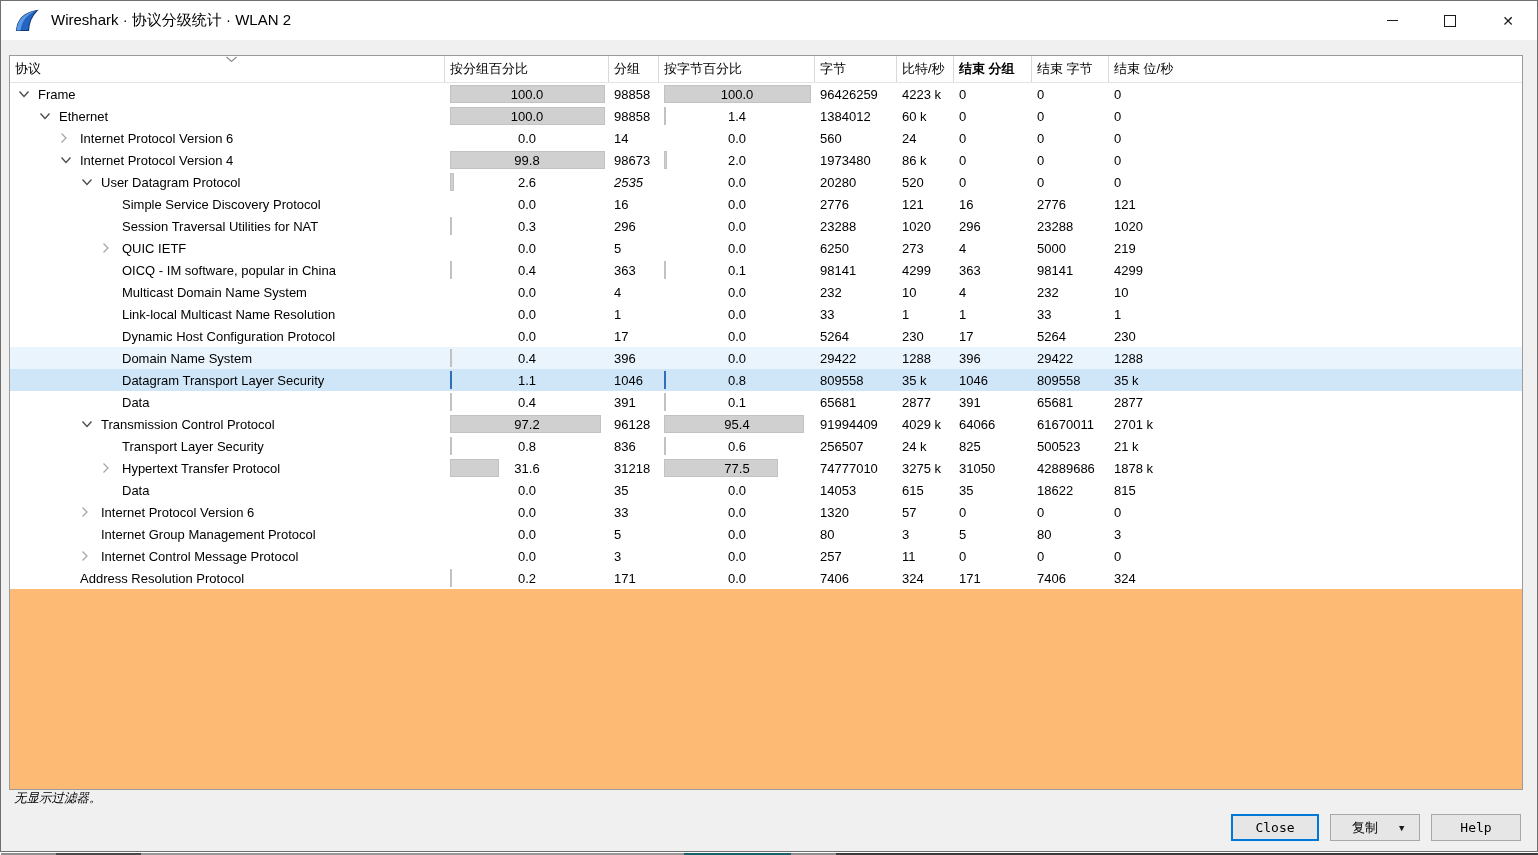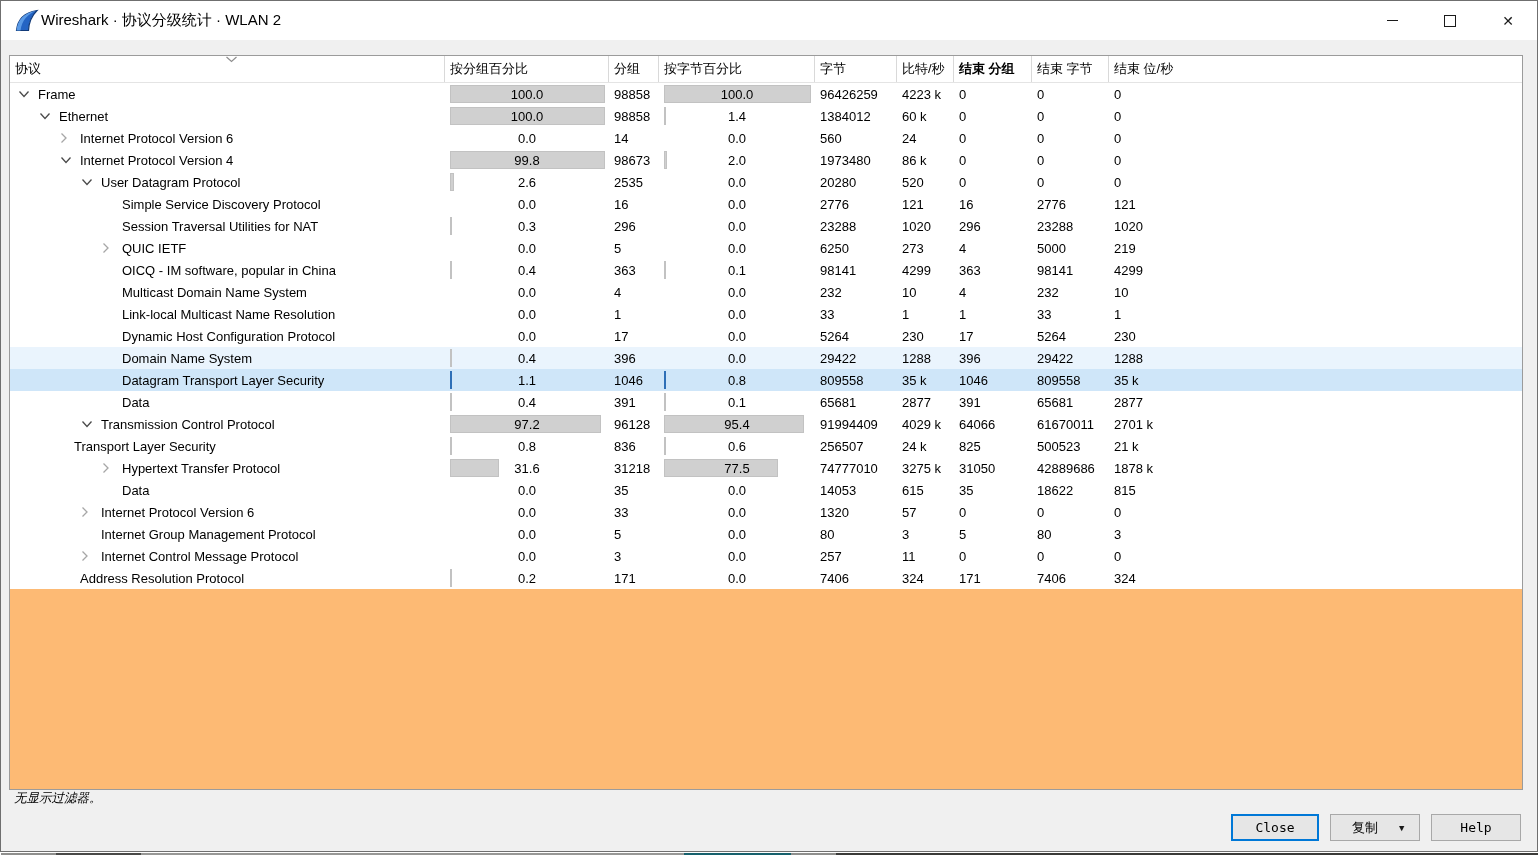--- a/index.html
+++ b/index.html
@@ -3,21 +3,21 @@
 <meta charset="utf-8">
 <style>
   html,body{margin:0;padding:0;}
   body{width:1538px;height:855px;position:relative;background:#fff;
        font-family:"Liberation Sans","DejaVu Sans",sans-serif;overflow:hidden;}
   .window{position:absolute;left:0;top:0;width:1536px;height:850px;
           border:1px solid #6f6f6f;background:#f0f0f0;box-sizing:content-box;}
   
   .titlebar{height:39px;background:#ffffff;display:flex;align-items:center;position:relative;}
   .logo{margin-left:13px;width:26px;height:24px;flex:0 0 auto;}
-  .title{margin-left:1px;font-size:15px;color:#000;white-space:nowrap;}
+  .title{margin-left:11px;font-size:15px;color:#000;white-space:nowrap;}
   .controls{margin-left:auto;display:flex;height:100%;}
   .ctrl{width:58px;height:100%;display:flex;align-items:center;justify-content:center;color:#1a1a1a;cursor:default;}
   .glyph-min{width:11px;border-top:1px solid #1a1a1a;display:block;}
   .glyph-max{width:10px;height:10px;border:1px solid #1a1a1a;display:block;}
   .glyph-close{font-size:14px;line-height:14px;}
   
   .content{position:absolute;top:39px;left:0;right:0;bottom:0;background:#f0f0f0;}
   .table{position:absolute;left:8px;top:15px;width:1514px;height:735px;background:#fdba74;
          border:1px solid #9b9b9b;box-sizing:border-box;overflow:hidden;}
   .thead{display:flex;height:26px;background:#fff;border-bottom:1px solid #e4e4e4;position:relative;}
@@ -219,21 +219,21 @@
                   <polyline points="1.5,1.5 6,6.5 10.5,1.5" fill="none" stroke="#4a4a4a" stroke-width="1.3"></polyline>
                 </svg></span>
               <span>User Datagram Protocol</span>
             </div>
             <div class="cell pct" style="width: 164px;">
               <div class="bar-area">
                 <div class="bar" style="width: 2.6%; min-width: 2px;"></div>
               </div>
               <span class="pct-text">2.6</span>
             </div>
-            <div class="cell num" style="width: 50px;">2535</div>
+            <div class="cell num" style="width: 50px; font-style: italic;">2535</div>
             <div class="cell pct" style="width: 156px;">
               <div class="bar-area"></div>
               <span class="pct-text">0.0</span>
             </div>
             <div class="cell num" style="width: 82px;">20280</div>
             <div class="cell num" style="width: 57px;">520</div>
             <div class="cell num" style="width: 78px;">0</div>
             <div class="cell num" style="width: 77px;">0</div>
             <div class="cell num" style="flex: 1 1 0%;">0</div>
           </div>
@@ -466,21 +466,21 @@
               </div>
               <span class="pct-text">95.4</span>
             </div>
             <div class="cell num" style="width: 82px;">91994409</div>
             <div class="cell num" style="width: 57px;">4029 k</div>
             <div class="cell num" style="width: 78px;">64066</div>
             <div class="cell num" style="width: 77px;">61670011</div>
             <div class="cell num" style="flex: 1 1 0%;">2701 k</div>
           </div>
           <div class="row">
-            <div class="cell tree" style="width: 435px; padding-left: 64px;">
+            <div class="cell tree" style="width: 435px; padding-left: 112px;">
               <span>Transport Layer Security</span>
             </div>
             <div class="cell pct" style="width: 164px;">
               <div class="bar-area">
                 <div class="bar" style="width: 0.8%; min-width: 2px;"></div>
               </div>
               <span class="pct-text">0.8</span>
             </div>
             <div class="cell num" style="width: 50px;">836</div>
             <div class="cell pct" style="width: 156px;">

